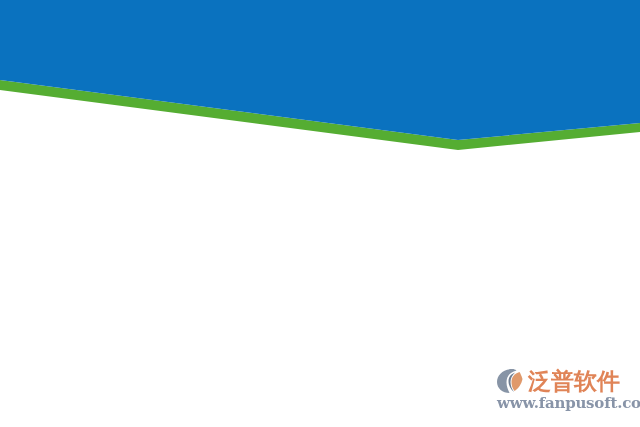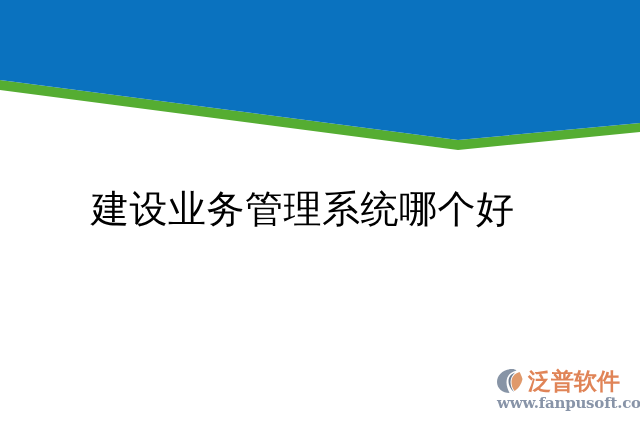--- a/index.html
+++ b/index.html
@@ -104,23 +104,20 @@
 </head>
 <body>
 
 <div id="slide" style="background: rgb(255, 255, 255);">
 
   <svg id="banner" viewBox="0 0 640 160" preserveAspectRatio="none" aria-hidden="true">
     <polygon id="banner-green" points="0,80 458,140 640,123 640,132 458,150 0,90" fill="#55ad32"></polygon>
     <polygon id="banner-blue" points="0,0 640,0 640,123 458,140 0,80" fill="#0a72bf"></polygon>
   </svg>
 
-  <div id="title-block">
-    <h1 id="page-title" style="color: rgb(0, 0, 0); font-size: 38px;">建设业务管理系统哪个好</h1>
-  </div>
 
   <div id="logo">
     <div id="logo-mark-row">
       <svg id="logo-icon" viewBox="0 0 62 58" aria-hidden="true">
         <path d="M33 6 C14 6 2 18 2 32 C2 45 13 54 27 54 C24 47 21 41 21 33 C21 21 28 12 41 9 C38 7 36 6 33 6 Z" fill="#8794a6"></path>
         <path d="M46 8 C34 11 27 20 27 32 C27 40 30 47 35 53 C44 48 52 38 55 26 C51 18 49 12 46 8 Z" fill="#ffffff"></path>
         <path d="M47 12 C37 15 31 22 31 32 C31 39 33 45 37 50 C45 45 51 36 53 26 C51 20 49 15 47 12 Z" fill="#e0996b"></path>
         <path d="M25 30 C25 22 30 16 38 13 C32 19 29 25 29 32 C29 40 32 46 36 52 C29 46 25 39 25 30 Z" fill="#6f7d91"></path>
       </svg>
       <span id="logo-wordmark" style="color: rgb(224, 132, 87);">泛普软件</span>

